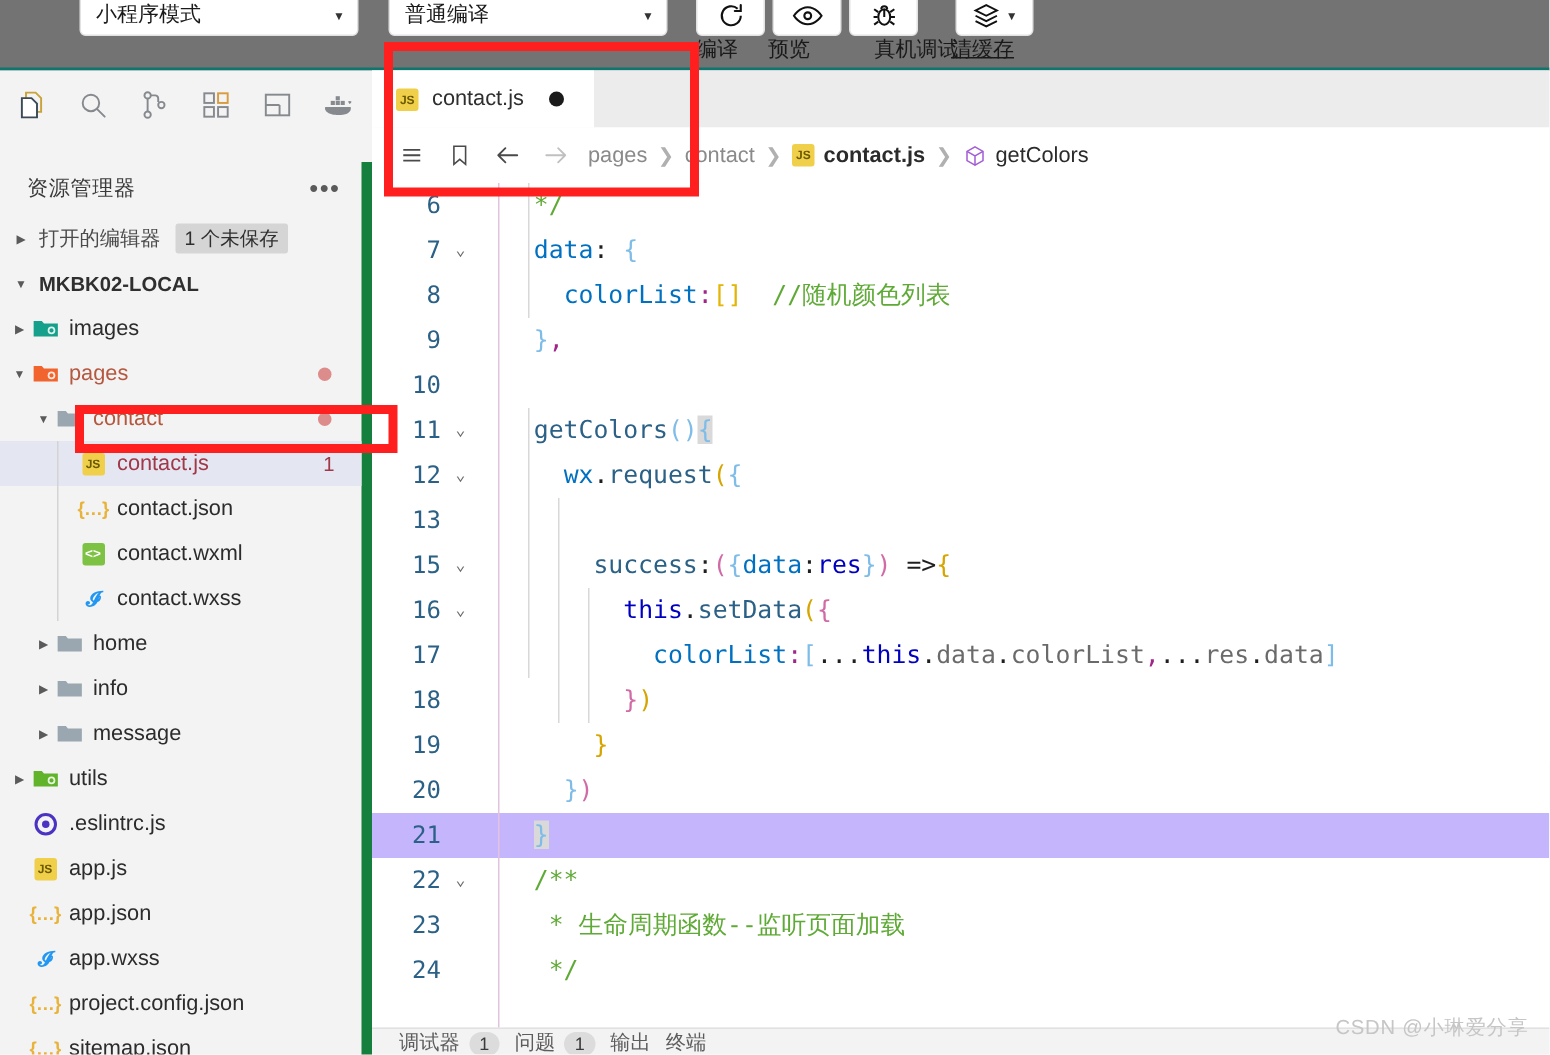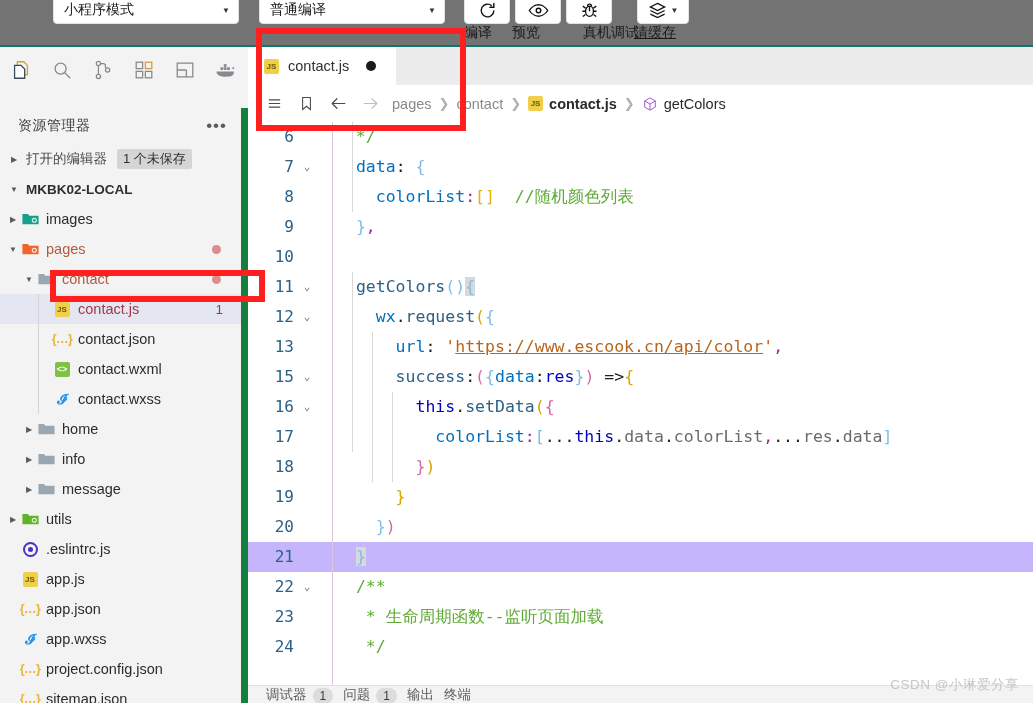--- a/index.html
+++ b/index.html
@@ -528,21 +528,21 @@
     </div>
 
     <div class="code" id="code-area">
         <div class="cline"><span class="lno">6</span><span class="fold"></span><span class="ctext"><span class="t-com">  */</span></span></div>
         <div class="cline"><span class="lno">7</span><span class="fold">⌄</span><span class="ctext">  <span class="t-key">data</span><span class="t-punc">:</span> <span class="t-brace1">{</span></span></div>
         <div class="cline"><span class="lno">8</span><span class="fold"></span><span class="ctext">    <span class="t-key">colorList</span><span class="t-comma">:</span><span class="t-brace-y">[]</span>  <span class="t-com">//随机颜色列表</span></span></div>
         <div class="cline"><span class="lno">9</span><span class="fold"></span><span class="ctext">  <span class="t-brace1">}</span><span class="t-comma">,</span></span></div>
         <div class="cline"><span class="lno">10</span><span class="fold"></span><span class="ctext"></span></div>
         <div class="cline"><span class="lno">11</span><span class="fold">⌄</span><span class="ctext">  <span class="t-fn">getColors</span><span class="t-brace1">()</span><span class="t-brace1 t-sel">{</span></span></div>
         <div class="cline"><span class="lno">12</span><span class="fold">⌄</span><span class="ctext">    <span class="t-key">wx</span><span class="t-punc">.</span><span class="t-fn">request</span><span class="t-brace3">(</span><span class="t-brace1">{</span></span></div>
-        <div class="cline"><span class="lno">13</span><span class="fold"></span><span class="ctext">      <span class="t-key">url</span><span class="t-punc">:</span> <span class="t-str">'</span><span class="t-str-u">https://www.escook.cn/api/color</span><span class="t-str">'</span><span class="t-comma">,</span></span></div>
+        <div class="cline"><span class="lno">13</span><span class="fold"></span></div>
         <div class="cline"><span class="lno">15</span><span class="fold">⌄</span><span class="ctext">      <span class="t-fn">success</span><span class="t-punc">:</span><span class="t-brace2">(</span><span class="t-brace1">{</span><span class="t-key">data</span><span class="t-punc">:</span><span class="t-this">res</span><span class="t-brace1">}</span><span class="t-brace2">)</span> <span class="t-arrow">=&gt;</span><span class="t-brace3">{</span></span></div>
         <div class="cline"><span class="lno">16</span><span class="fold">⌄</span><span class="ctext">        <span class="t-this">this</span><span class="t-punc">.</span><span class="t-fn">setData</span><span class="t-brace3">(</span><span class="t-brace2">{</span></span></div>
         <div class="cline"><span class="lno">17</span><span class="fold"></span><span class="ctext">          <span class="t-key">colorList</span><span class="t-comma">:</span><span class="t-brace1">[</span><span class="t-punc">...</span><span class="t-this">this</span><span class="t-punc">.</span><span class="t-var">data</span><span class="t-punc">.</span><span class="t-var">colorList</span><span class="t-comma">,</span><span class="t-punc">...</span><span class="t-var">res</span><span class="t-punc">.</span><span class="t-var">data</span><span class="t-brace1">]</span></span></div>
         <div class="cline"><span class="lno">18</span><span class="fold"></span><span class="ctext">        <span class="t-brace2">}</span><span class="t-brace3">)</span></span></div>
         <div class="cline"><span class="lno">19</span><span class="fold"></span><span class="ctext">      <span class="t-brace3">}</span></span></div>
         <div class="cline"><span class="lno">20</span><span class="fold"></span><span class="ctext">    <span class="t-brace1">}</span><span class="t-brace2">)</span></span></div>
         <div class="cline hl"><span class="lno">21</span><span class="fold"></span><span class="ctext">  <span class="t-brace1 t-sel">}</span></span></div>
         <div class="cline"><span class="lno">22</span><span class="fold">⌄</span><span class="ctext">  <span class="t-com">/**</span></span></div>
         <div class="cline"><span class="lno">23</span><span class="fold"></span><span class="ctext">   <span class="t-com">* 生命周期函数--监听页面加载</span></span></div>
         <div class="cline"><span class="lno">24</span><span class="fold"></span><span class="ctext">   <span class="t-com">*/</span></span></div>

